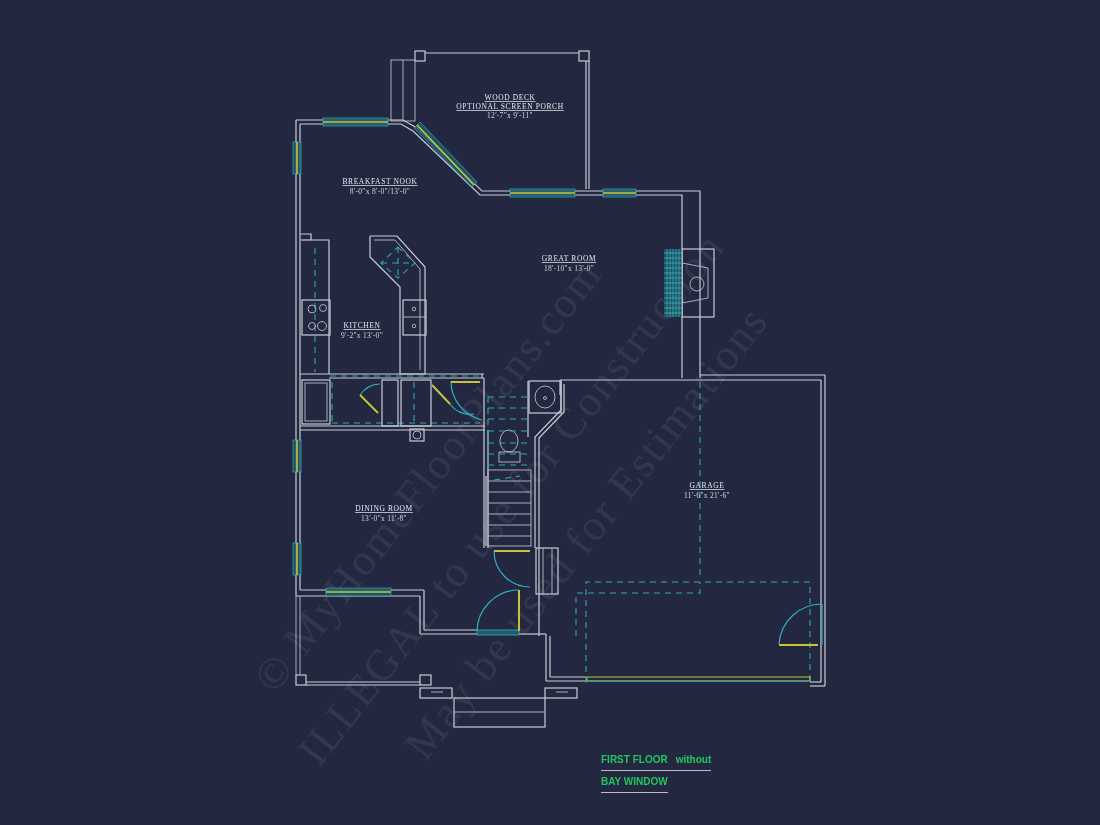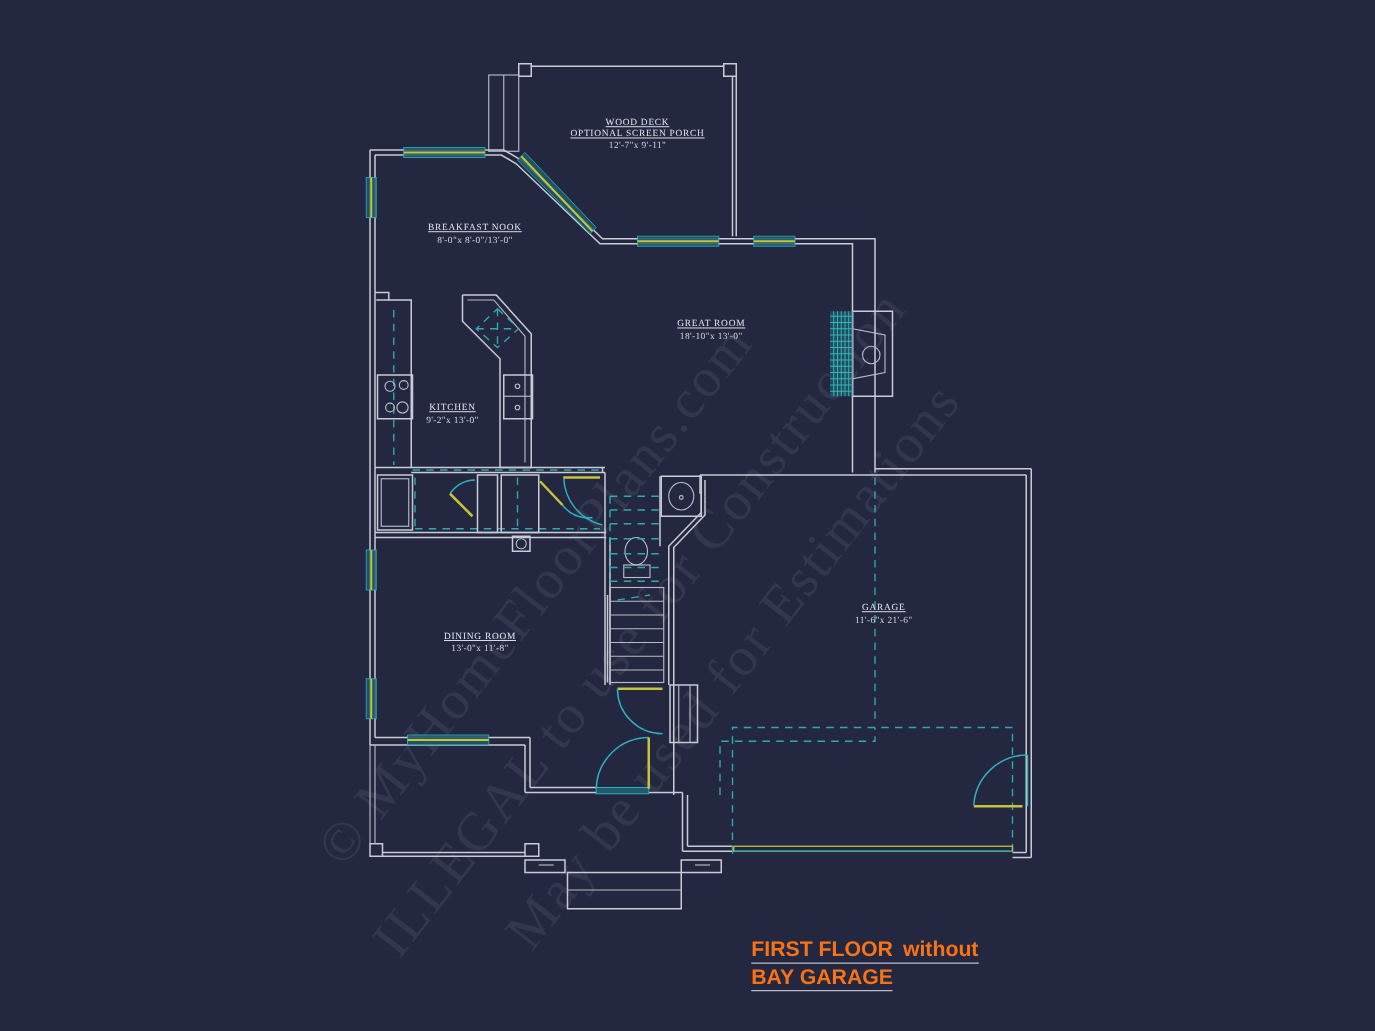--- a/index.html
+++ b/index.html
@@ -25,21 +25,21 @@
   .room-dim {
     font-family: "Liberation Serif", serif; font-size: 7.5px; fill: #d4d6de;
     text-anchor: middle; letter-spacing: 0.3px;
   }
   .watermark {
     font-family: "Liberation Serif", serif; font-size: 44px; fill: #ffffff; opacity: 0.07;
     letter-spacing: 2px;
   }
   .caption {
     position: absolute; left: 601px; top: 749px;
-    color: #f97316; font-weight: bold; font-size: 17px; line-height: 21px;
+    color: #22c55e; font-weight: bold; font-size: 10px; line-height: 21px;
     font-family: "Liberation Sans", sans-serif;
   }
   .caption .line1 { display: inline-block; border-bottom: 1.5px solid #b9bcc8; padding-right: 0; }
   .caption .line2 { display: inline-block; border-bottom: 1.5px solid #b9bcc8; }
   .caption .gap { display: inline-block; width: 8px; }
 </style>
 </head>
 <body>
 
 <svg id="plan" width="1100" height="825" viewBox="0 0 1100 825" xmlns="http://www.w3.org/2000/svg">
@@ -297,14 +297,14 @@
     <text class="room-dim" x="384" y="521">13'-0"x 11'-8"</text>
   </g>
   <g>
     <text class="room-name" x="707" y="488">GARAGE</text>
     <text class="room-dim" x="707" y="498">11'-6"x 21'-6"</text>
   </g>
 </svg>
 
 <div class="caption">
   <span class="line1"><span>FIRST FLOOR</span><span class="gap"></span><span>without</span></span><br>
-  <span class="line2">BAY GARAGE</span>
+  <span class="line2">BAY WINDOW</span>
 </div>
 
 </body></html>

